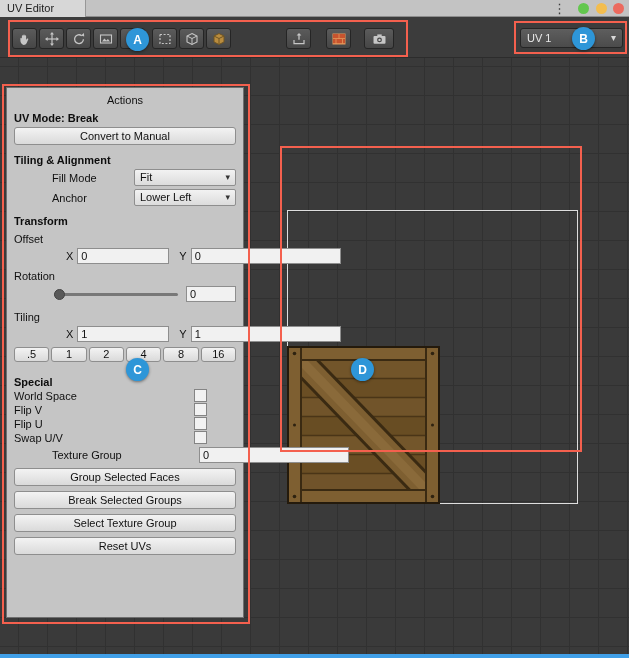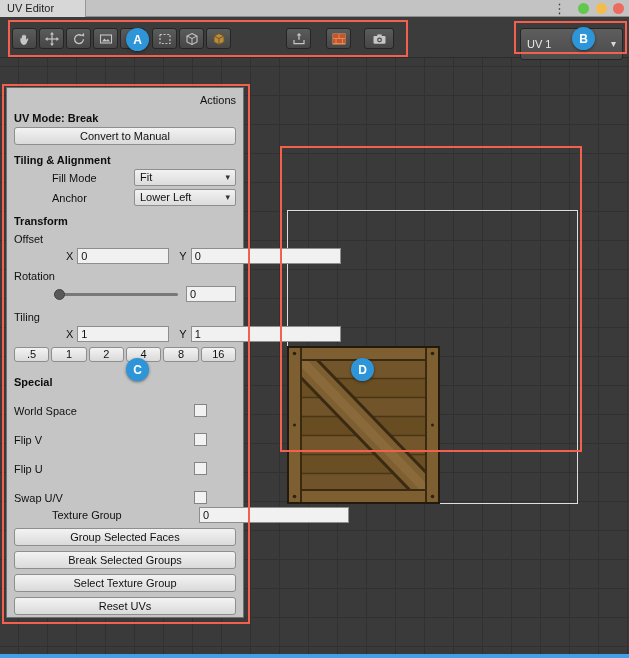--- a/index.html
+++ b/index.html
@@ -19,40 +19,40 @@
   .light.yellow{left:596px;background:#f3bd4e;}
   .light.red{left:613px;background:#ec6a5e;}
 
   
   .toolbar{position:absolute;left:0;top:17px;width:629px;height:41px;background:#3c3c3c;
     border-bottom:1px solid #2c2c2c;box-sizing:border-box;z-index:4;}
   .tbtn{position:absolute;top:11px;width:25px;height:21px;box-sizing:border-box;
     background:linear-gradient(#5b5b5b,#464646);border:1px solid #252525;border-radius:3px;
     display:flex;align-items:center;justify-content:center;}
   .tbtn svg{display:block;}
-  .uvdrop{position:absolute;left:520px;top:28px;width:103px;height:32px;box-sizing:border-box;
+  .uvdrop{position:absolute;left:520px;top:28px;width:103px;height:20px;box-sizing:border-box;
     background:linear-gradient(#5e5e5e,#4b4b4b);border:1px solid #252525;border-radius:3px;
     color:#e8e8e8;font-size:11px;line-height:18px;padding:0 6px;z-index:6;
     display:flex;justify-content:space-between;align-items:center;}
   .uvdrop .arr{font-size:10px;color:#d8d8d8;}
 
   
   .canvas{position:absolute;left:0;top:58px;width:629px;height:596px;background:#3a3a3a;
     background-image:linear-gradient(to right,#313131 1px,transparent 1px),
                      linear-gradient(to bottom,#313131 1px,transparent 1px);
     background-size:29px 29px;background-position:18px 8px;}
   .uv-square{position:absolute;left:287px;top:152px;width:291px;height:294px;
     border:1px solid #dedede;box-sizing:border-box;z-index:2;}
   .crate{position:absolute;left:287px;top:288px;width:153px;height:158px;z-index:3;}
 
   
   .panel{position:absolute;left:6px;top:87px;width:238px;height:531px;box-sizing:border-box;
     background:#c5c5c5;border:1px solid #6f6f6f;padding:4px 7px;color:#101010;
     font-size:11px;z-index:6;}
-  .panel .title{text-align:right;margin-top:2px;}
+  .panel .title{text-align:center;margin-top:2px;}
   .hdr{font-weight:bold;color:#0d0d0d;}
   .lbl{color:#101010;}
   .pbtn{display:block;width:100%;height:18px;box-sizing:border-box;margin-top:3px;
     background:linear-gradient(#f3f3f3,#dadada);border:1px solid #8e8e8e;border-radius:3px;
     font-size:11px;line-height:16px;text-align:center;color:#101010;
     font-family:"Liberation Sans",sans-serif;padding:0;}
   .row{display:flex;align-items:center;margin-top:3px;margin-left:38px;}
   .row .rl{width:82px;flex:none;}
   .pdrop{flex:1;height:17px;box-sizing:border-box;background:linear-gradient(#f2f2f2,#dcdcdc);
     border:1px solid #8e8e8e;border-radius:2px;padding:0 5px;line-height:15px;
@@ -61,21 +61,21 @@
   .pfield{height:16px;box-sizing:border-box;background:#f1f1f1;border:1px solid #8e8e8e;
     font-size:11px;padding:0 3px;color:#101010;font-family:"Liberation Sans",sans-serif;}
   .xyrow{padding-left:14px;}
   .xyrow .xl{margin-right:4px;}
   .sliderrow{padding-left:2px;margin-top:4px;}
   .slider-track{flex:1;height:3px;background:#787878;border-radius:2px;position:relative;margin-right:8px;}
   .slider-thumb{position:absolute;left:0;top:-4px;width:11px;height:11px;border-radius:50%;
     background:#595959;border:1px solid #434343;box-sizing:border-box;}
   .presets{display:flex;gap:2px;margin-top:5px;}
   .presets .pbtn{flex:1;margin-top:0;height:15px;line-height:13px;}
-  .srow{display:flex;align-items:center;margin-top:16px;gap:28px;}
+  .srow{display:flex;align-items:center;margin-top:1px;gap:28px;}
   .srow .sl{width:152px;flex:none;}
   .pcheck{width:13px;height:13px;background:#f2f2f2;border:1px solid #848484;box-sizing:border-box;}
   .tgrow{margin-top:3px;}
   .tgrow .tl{width:147px;flex:none;}
   .sec{margin-top:9px;}
   .sub{margin-top:6px;}
 
   
   .ann-box{position:absolute;border:2px solid #f4604e;box-sizing:border-box;z-index:8;pointer-events:none;}
   .ann-circle{position:absolute;width:23px;height:23px;border-radius:50%;background:#2e96d8;

